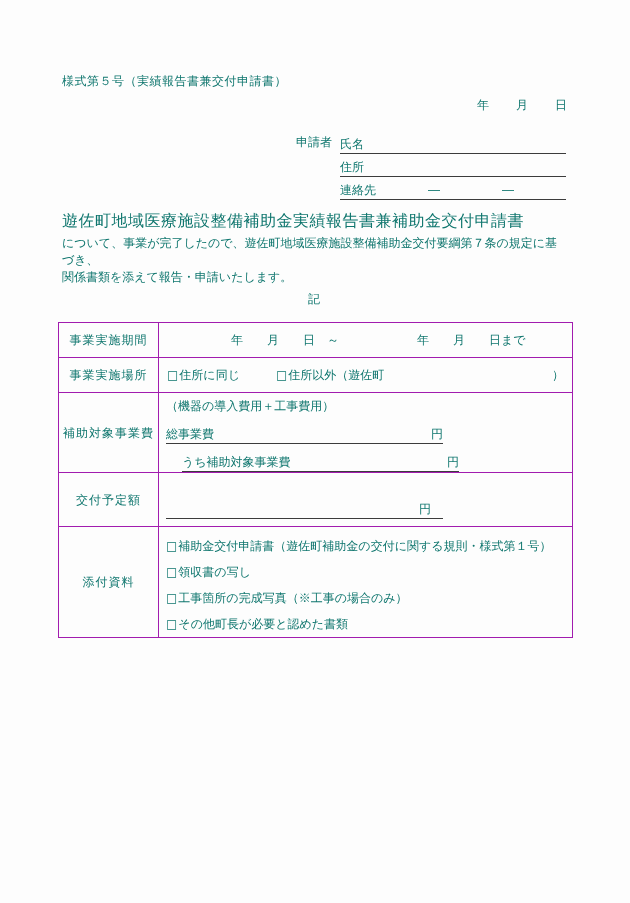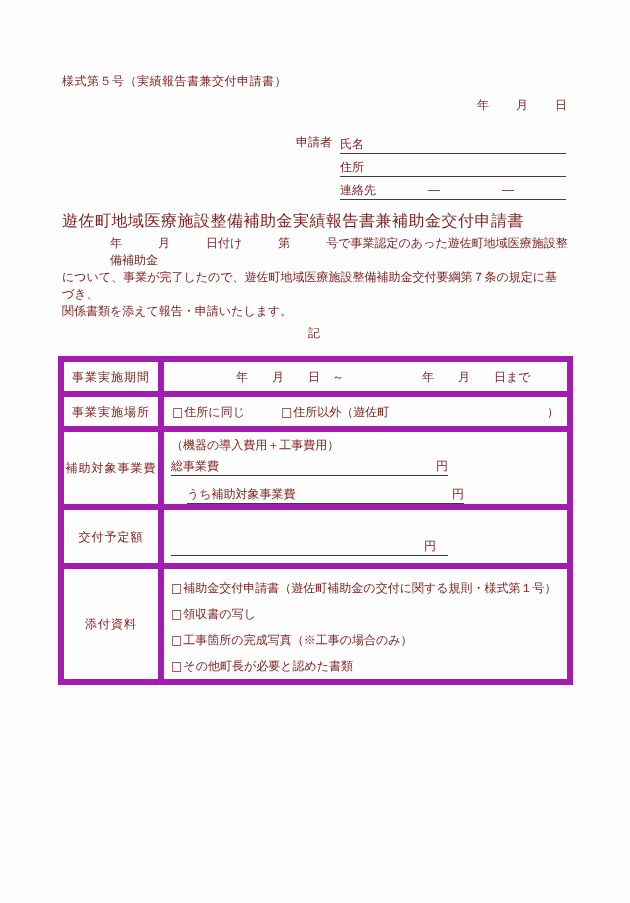--- a/index.html
+++ b/index.html
@@ -3,21 +3,21 @@
 <meta charset="utf-8">
 <style>
   * { margin: 0; padding: 0; box-sizing: border-box; }
   html, body { background: #ffffff; }
   .page {
     position: relative;
     width: 630px;
     height: 903px;
     margin: 0 auto;
     background: #fdfdfd;
-    color: #7f1d1d;
+    color: #0f766e;
     font-family: "DejaVu Serif", "Liberation Serif", serif;
     font-size: 12px;
     line-height: 16px;
     padding: 73px 62px 0 62px;
     overflow: hidden;
   }
   .form-number { letter-spacing: 0.5px; }
   .date-line { margin-top: 8px; text-align: right; letter-spacing: 1px; }
   .addressee { margin-top: 14px; letter-spacing: 1px; }
 
@@ -49,21 +49,21 @@
 
   table.form-table {
     margin-top: 15px;
     margin-left: -4px;
     width: 515px;
     border-collapse: collapse;
     table-layout: fixed;
     font-size: 12px;
   }
   .form-table th, .form-table td {
-    border: 6px solid #a21caf;
+    border: 1px solid #a21caf;
     font-weight: normal;
     vertical-align: middle;
     padding: 0;
   }
   .form-table th { width: 100px; text-align: center; letter-spacing: 1px; }
   .r1 { height: 35px; }
   .r2 { height: 35px; }
   .r3 { height: 75px; }
   .r4 { height: 53px; }
   .r5 { height: 108px; }
@@ -80,21 +80,21 @@
   .cost-note { line-height: 17px; }
   .amount-line {
     width: 277px;
     border-bottom: 1px solid #3c3c3c;
     display: flex;
     justify-content: space-between;
     align-items: flex-end;
     height: 22px;
     padding-bottom: 1px;
   }
-  .amount-line.first { }
+  .amount-line.first { margin-top: 7px; }
   .amount-line.second { margin-top: 6px; margin-left: 16px; }
 
   .grant-cell { display: flex; flex-direction: column; justify-content: flex-end; height: 53px; padding: 0 8px 7px 7px; }
   .grant-line {
     width: 277px;
     border-bottom: 1px solid #3c3c3c;
     display: flex;
     justify-content: flex-end;
     height: 20px;
     align-items: flex-end;
@@ -129,21 +129,20 @@
         <span>連絡先</span>
         <span class="contact-sep1">―</span>
         <span class="contact-sep2">―</span>
       </div>
     </div>
   </div>
 
   <div class="doc-title">遊佐町地域医療施設整備補助金実績報告書兼補助金交付申請書</div>
 
   <div class="body-text">
-    <div class="body-line indent">年　　　月　　　日付け　　　第　　　号で事業認定のあった遊佐町地域医療施設整備補助金</div>
     <div class="body-line">について、事業が完了したので、遊佐町地域医療施設整備補助金交付要綱第７条の規定に基づき、</div>
     <div class="body-line">関係書類を添えて報告・申請いたします。</div>
   </div>
 
   <div class="record-mark">記</div>
 
   <table class="form-table">
     <tbody>
         <tr class="r1">
       <th>事業実施期間</th>

